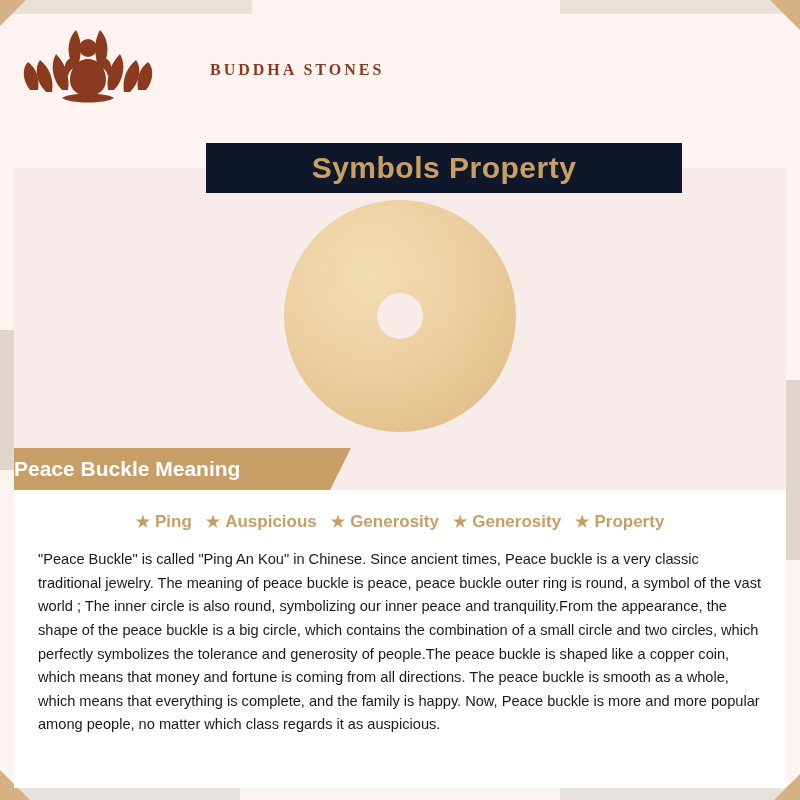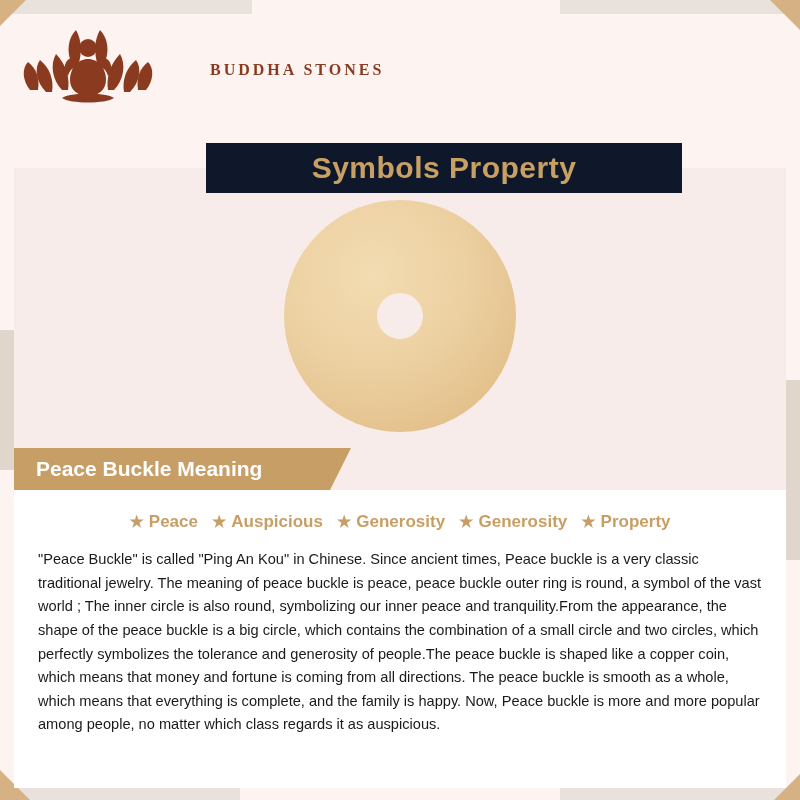--- a/index.html
+++ b/index.html
@@ -150,21 +150,20 @@
   
   .ribbon {
     position: absolute;
     top: 448px; left: 14px;
     width: 316px; height: 42px;
     background: #c79f66;
     display: flex; align-items: center;
     z-index: 4;
   }
   .ribbon span {
-    padding-left: 22px;
     color: #ffffff;
     font-size: 21px;
     font-weight: bold;
   }
   .ribbon::after {
     content: "";
     position: absolute;
     right: -21px; top: 0;
     border-top: 42px solid #c79f66;
     border-right: 21px solid transparent;
@@ -258,21 +257,21 @@
   </div>
 
   <div class="ribbon">
     <span>Peace Buckle Meaning</span>
   </div>
 
   <div class="content">
     <div class="keywords">
       <div class="kw">
         <span class="star">★</span>
-        <span>Peace</span>
+        <span>Ping</span>
       </div>
       <div class="kw">
         <span class="star">★</span>
         <span>Auspicious</span>
       </div>
       <div class="kw">
         <span class="star">★</span>
         <span>Generosity</span>
       </div>
       <div class="kw">

